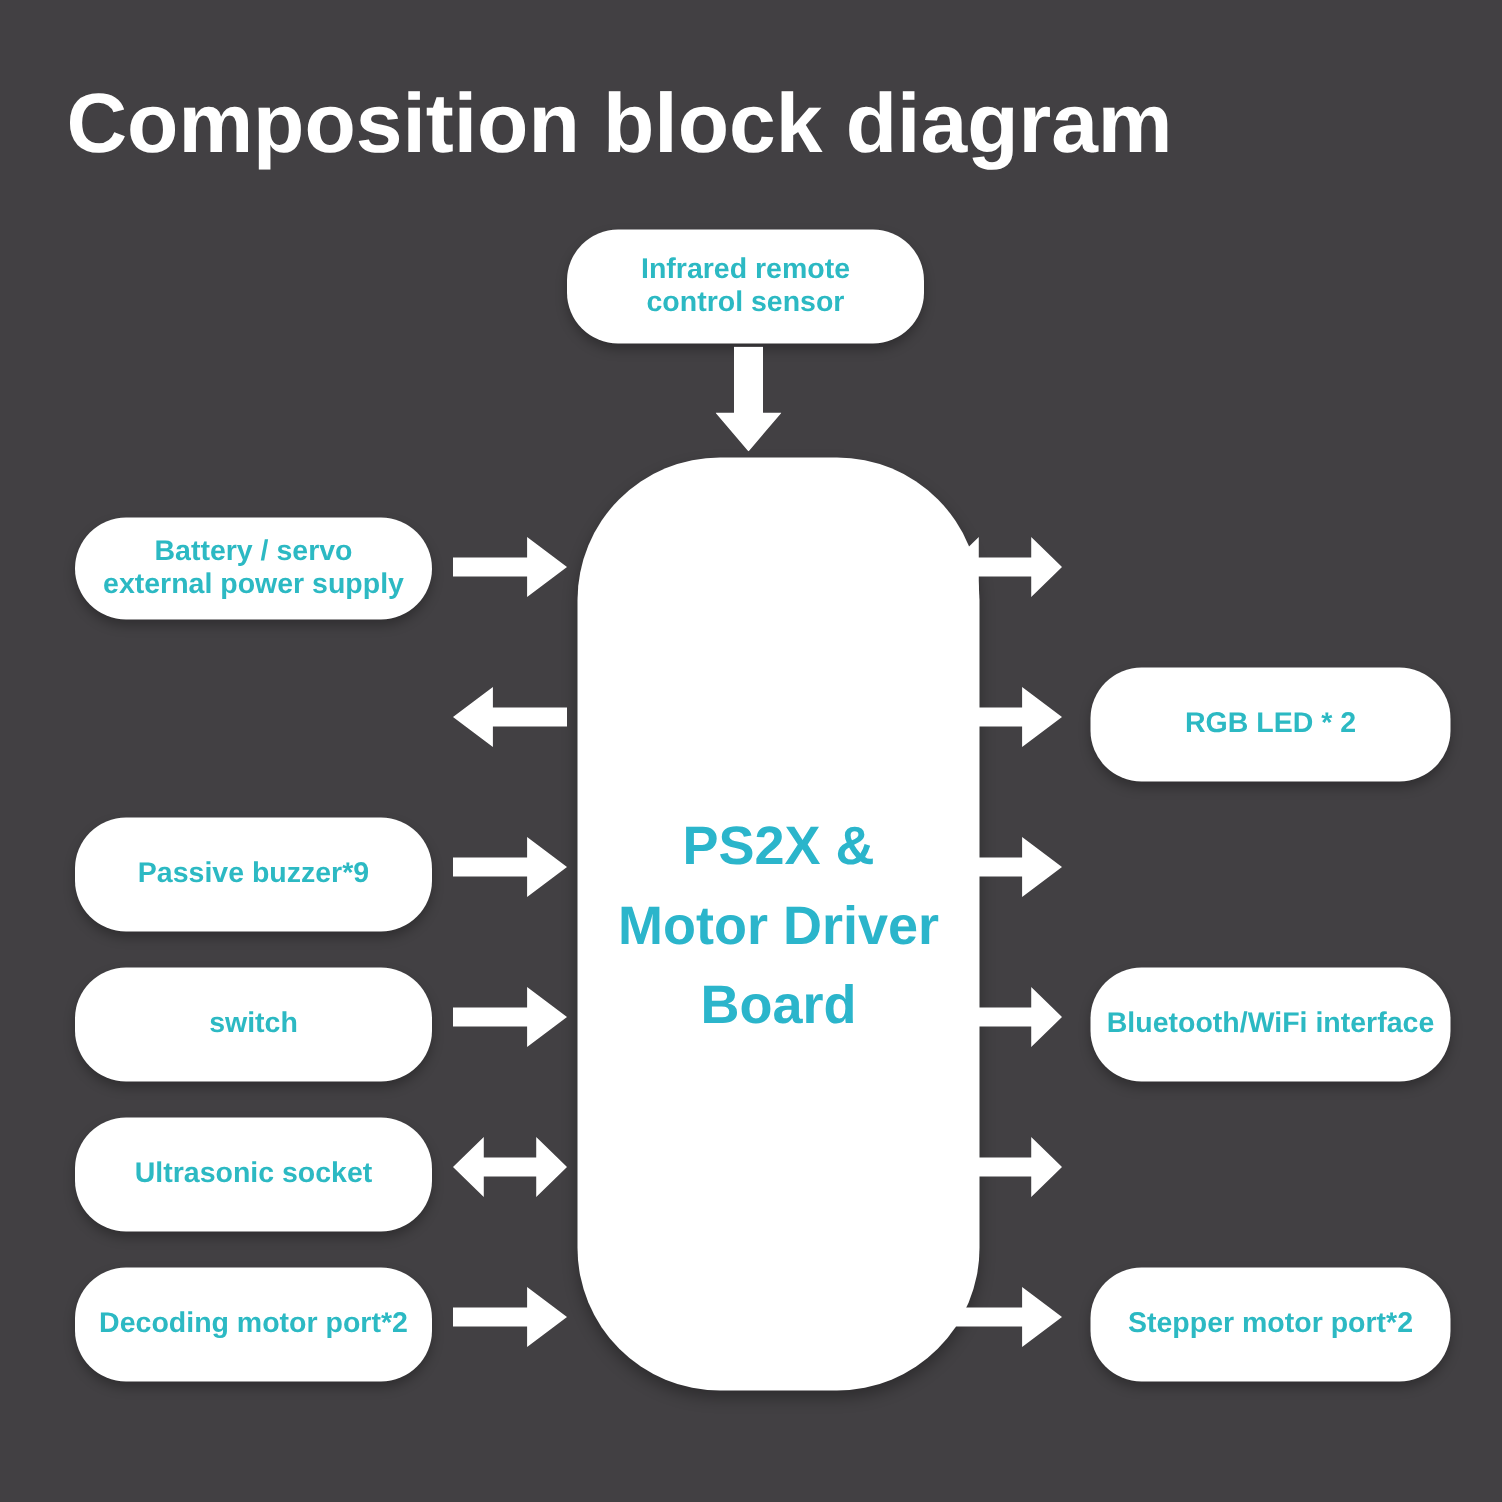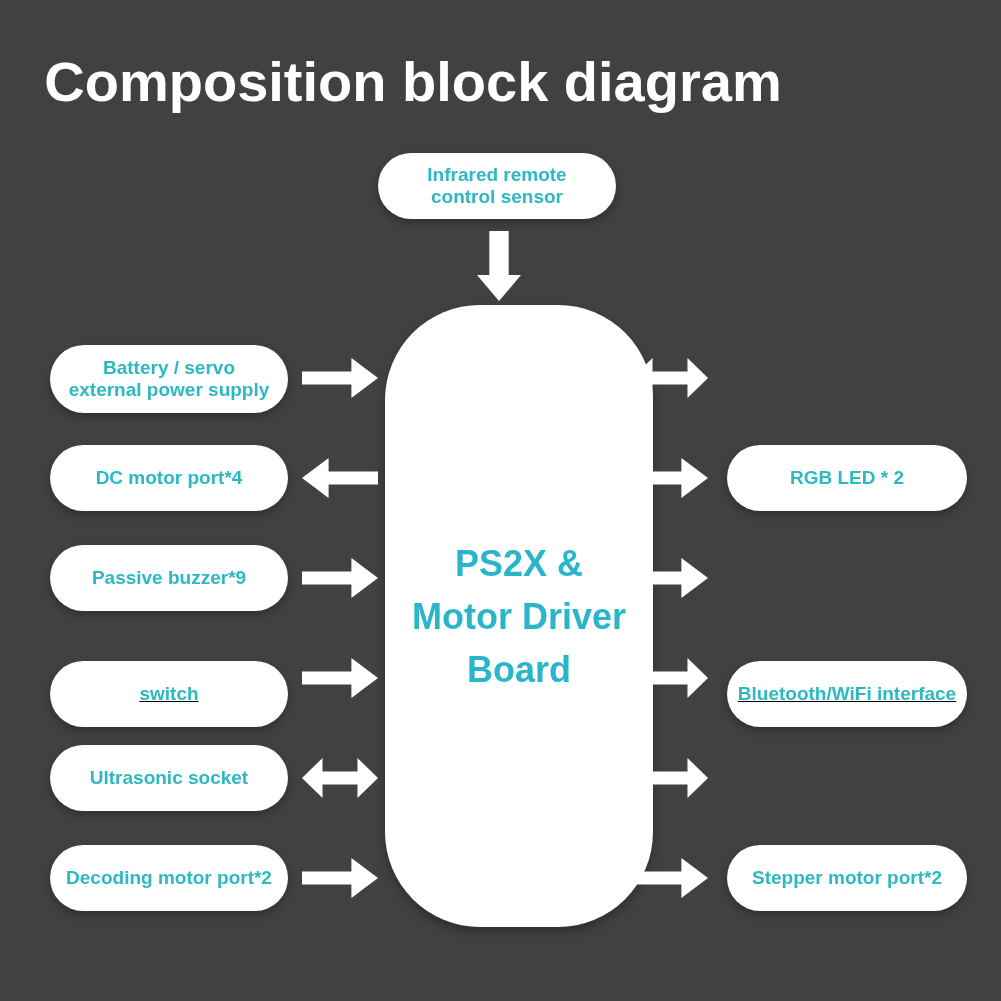--- a/index.html
+++ b/index.html
@@ -30,21 +30,21 @@
     text-align:center;
     color:var(--title_color);
     font-size:56px;
     font-weight:bold;
     letter-spacing:0px;
     line-height:64px;
   }
   .pill{
     position:absolute;
     width:238px;
-    height:66px;
+    height:76px;
     background:var(--pill_bg);
     border-radius:34px;
     display:flex;
     align-items:center;
     justify-content:center;
     text-align:center;
     box-shadow:0 4px 8px rgba(0,0,0,0.28);
   }
   .pill .label{
     font-size:19px;
@@ -53,21 +53,21 @@
     color:var(--label_color);
     white-space:pre-line;
     padding:0 6px;
   }
   .pill.top-node{left:378px;top:153px;}
   .pill.col-left{left:50px;}
   .pill.col-right{left:727px;width:240px;}
   .pill.r1{top:345px;height:68px;}
   .pill.r2{top:445px;}
   .pill.r3{top:545px;}
-  .pill.r4{top:661px;text-decoration:underline;}
+  .pill.r4{top:645px;}
   .pill.r5{top:745px;}
   .pill.r6{top:845px;}
 
   .board{
     position:absolute;
     left:385px; top:305px;
     width:268px; height:622px;
     background:var(--pill_bg);
     border-radius:95px;
     display:flex;
@@ -131,23 +131,20 @@
       <div>Board</div>
     </div>
   </div>
 
   <div class="pill col-left r1">
     <span class="label">Battery / servo
 external power supply</span>
   </div>
   <div class="arrow h al a1" data-dir="right"></div>
 
-  <div class="pill col-left r2">
-    <span class="label">DC motor port*4</span>
-  </div>
   <div class="arrow h al a2" data-dir="left"></div>
 
   <div class="pill col-left r3">
     <span class="label">Passive buzzer*9</span>
   </div>
   <div class="arrow h al a3" data-dir="right"></div>
 
   <div class="pill col-left r4">
     <span class="label">switch</span>
   </div>

